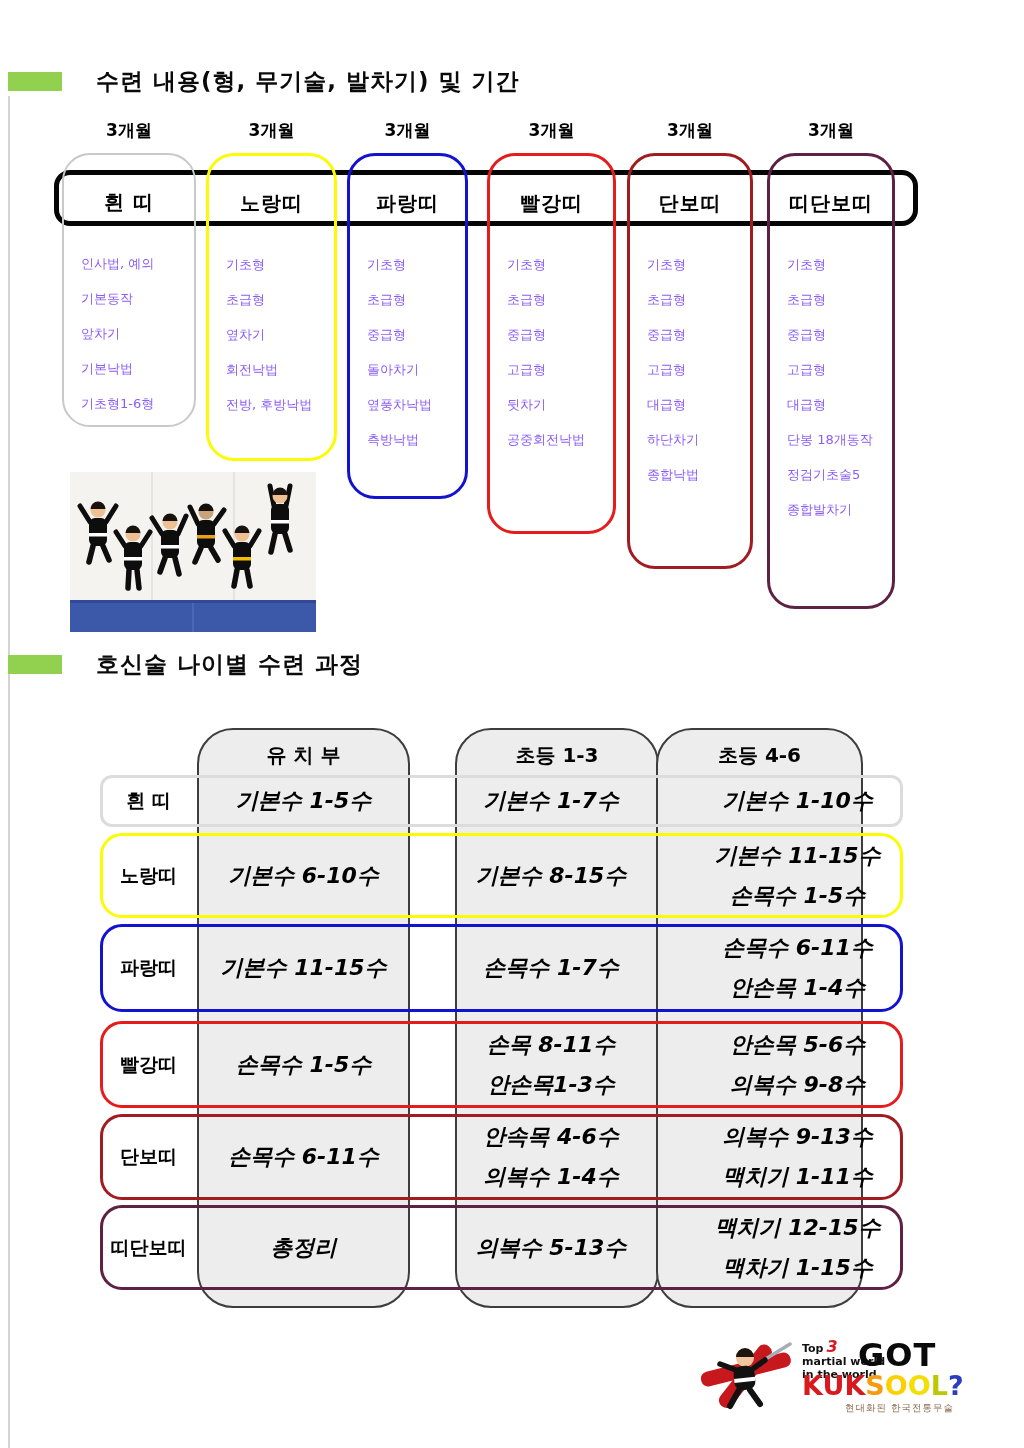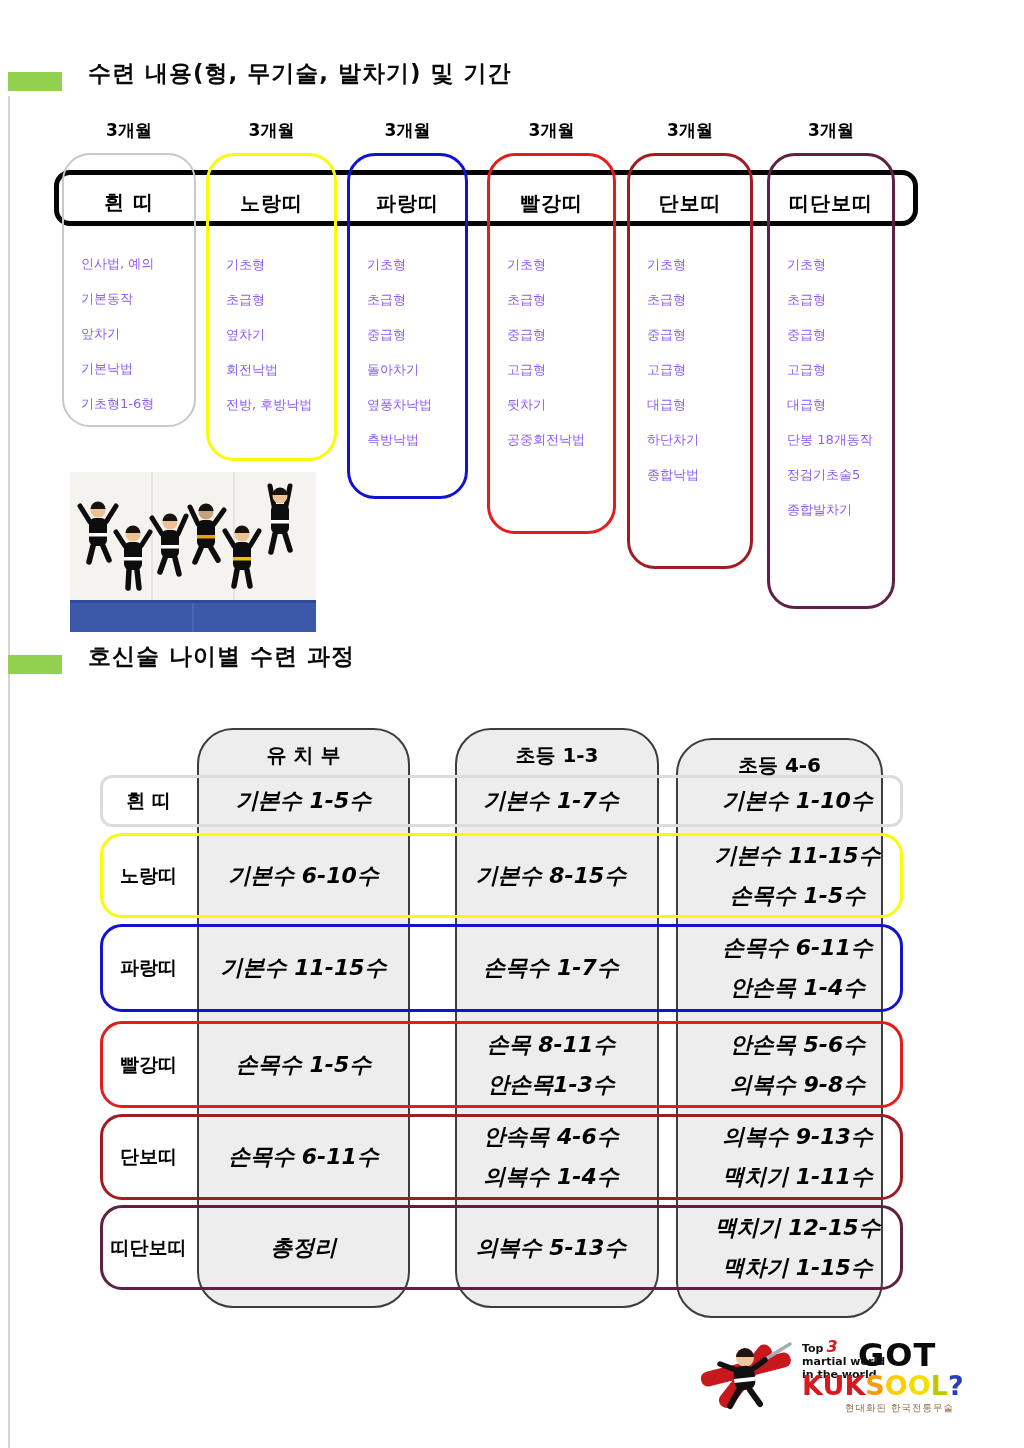--- a/index.html
+++ b/index.html
@@ -1,39 +1,39 @@
 <!DOCTYPE html>
 <html><head>
 <meta charset="utf-8">
 <style>
   html,body{margin:0;padding:0;background:#ffffff;}
   *{box-sizing:border-box;}
   .page{position:relative;width:1024px;height:1448px;background:#ffffff;overflow:hidden;
         font-family:"DejaVu Sans","Liberation Sans",sans-serif;color:#000;}
   .edge-line{position:absolute;left:8px;top:96px;width:2px;height:1352px;background:#d4d4d4;}
   .greenbar{position:absolute;left:8px;width:54px;height:19px;background:#92d050;}
-  .title{position:absolute;left:88px;margin:0;font-size:23px;font-weight:800;letter-spacing:1px;color:#0a0a0a;}
+  .title{position:absolute;left:88px;margin:8px;font-size:23px;font-weight:800;letter-spacing:1px;color:#0a0a0a;}
   
   .dur{position:absolute;top:119px;height:26px;text-align:center;font-size:17px;font-weight:800;}
   .band1{position:absolute;left:54px;top:170px;width:864px;height:56px;border:5px solid #050505;border-radius:16px;z-index:1;}
   .col{position:absolute;top:153px;border-radius:28px;z-index:2;background:transparent;}
   .c0{left:62px;width:134px;height:274px;border:2px solid #c9c9c9;}
   .c1{left:206px;width:131px;height:308px;border:3px solid #fbfb06;}
   .c2{left:347px;width:121px;height:346px;border:3px solid #1313cf;}
   .c3{left:487px;width:129px;height:381px;border:3px solid #e51c1c;}
   .c4{left:627px;width:126px;height:416px;border:3px solid #a11c21;}
   .c5{left:767px;width:128px;height:456px;border:3px solid #5e2144;}
   .belt-name{position:absolute;top:32px;left:0;right:0;height:30px;display:flex;align-items:center;justify-content:center;
              font-size:20px;font-weight:800;letter-spacing:1px;z-index:3;}
   .items{position:absolute;top:94px;left:17px;right:4px;z-index:3;}
   .item{height:35px;line-height:30px;font-size:13px;color:#8b5cf6;white-space:nowrap;}
   .photo{position:absolute;left:70px;top:472px;width:246px;height:160px;}
   
   .pill{position:absolute;top:728px;height:580px;background:#ededed;border:2px solid #3d3d3d;border-radius:36px;z-index:1;}
-  .pA{left:197px;width:213px;} .pB{left:455px;width:204px;} .pC{left:676px;width:207px;margin-top:10px;}
+  .pA{left:197px;width:213px;} .pB{left:455px;width:204px;} .pC{left:656px;width:207px;}
   .agehead{position:absolute;top:738px;height:34px;display:flex;align-items:center;justify-content:center;
            font-size:20px;font-weight:800;z-index:3;}
   .rband{position:absolute;left:100px;width:803px;border-radius:22px;z-index:2;background:transparent;}
   .rb0{border:3px solid #dcdcdc;border-radius:12px;}
   .rb1{border:3px solid #fbfb06;}
   .rb2{border:3px solid #1313cf;}
   .rb3{border:3px solid #e51c1c;}
   .rb4{border:3px solid #a11c21;}
   .rb5{border:3px solid #5e2144;}
   .r0{top:775px;height:52px;} .r1{top:833px;height:85px;} .r2{top:924px;height:88px;}

